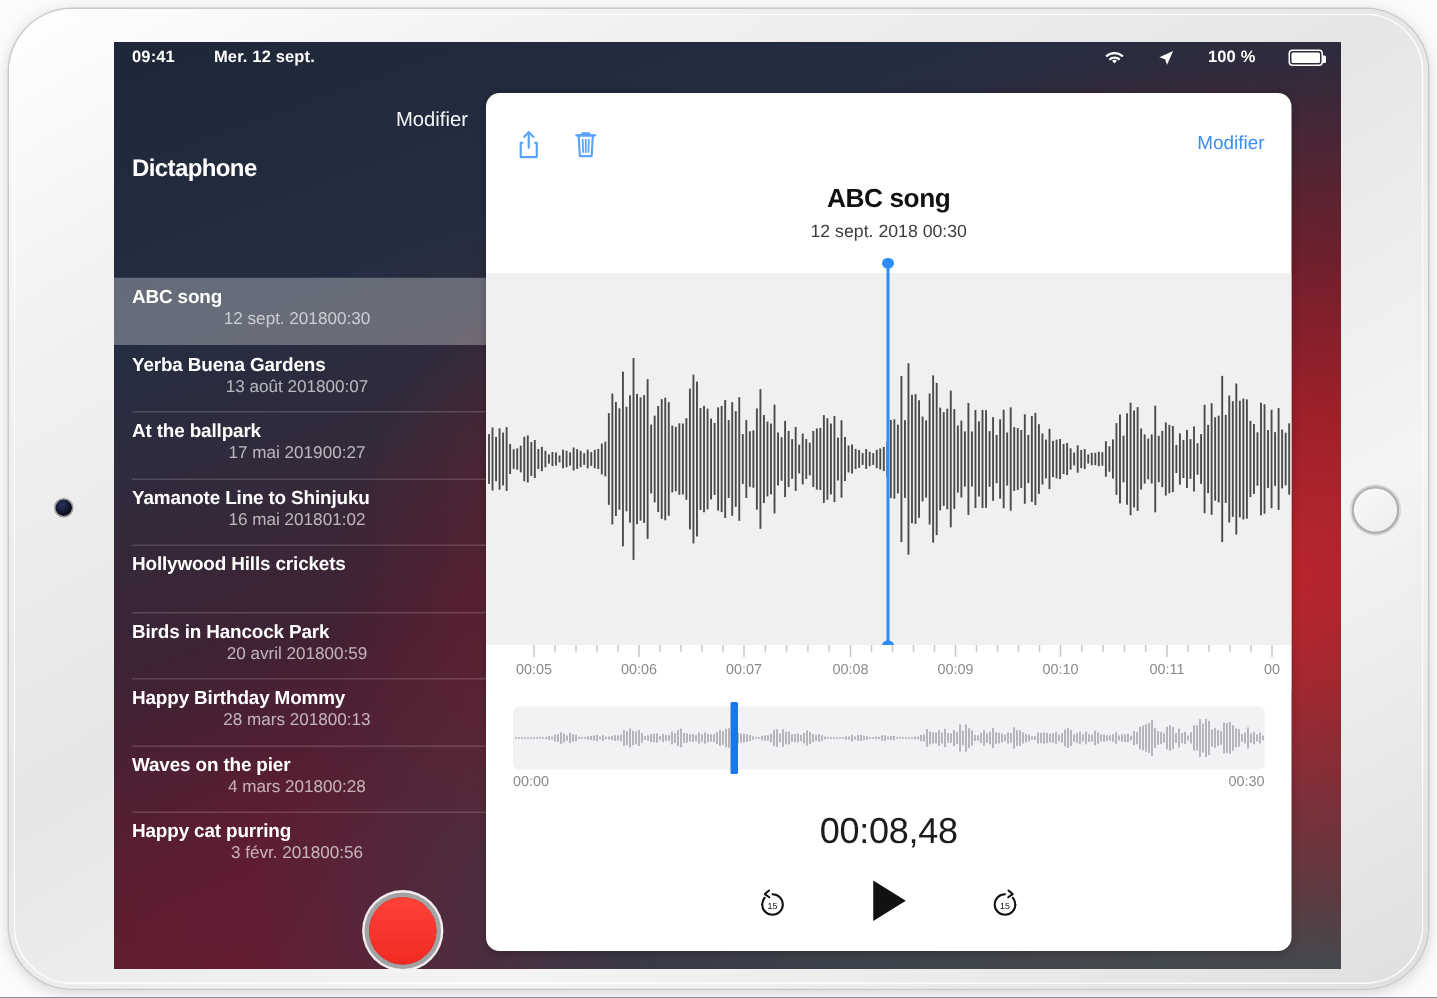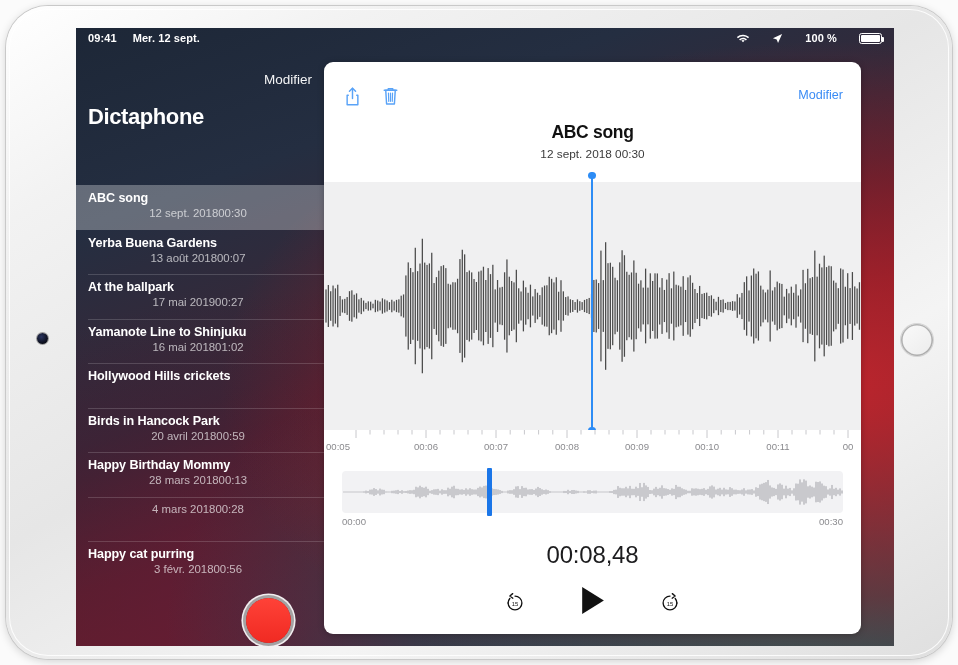--- a/index.html
+++ b/index.html
@@ -50,21 +50,21 @@
       linear-gradient(160deg,#1d2737 0%,#242e41 22%,#3d2736 46%,#6b1f29 62%,#7d1f27 74%,#4a2a47 88%,#33404d 100%);
   }
 
   
   .statusbar{
     position:absolute;left:0;top:0;width:818px;height:20px;
     display:flex;align-items:center;justify-content:space-between;
     padding:0 12px;box-sizing:border-box;
     color:#fff;font-size:11px;font-weight:bold;letter-spacing:.1px;
   }
-  .sb-left{display:flex;gap:16px;align-items:center;}
+  .sb-left{display:flex;gap:26px;align-items:center;}
   .sb-right{display:flex;gap:22px;align-items:center;font-weight:bold;}
   .ico-wifi{display:inline-block;width:14px;height:11px;position:relative;}
   .ico-loc{display:inline-block;width:11px;height:11px;}
   .battery{
     display:inline-block;width:23px;height:11px;border:1.2px solid #fff;border-radius:2.6px;
     position:relative;box-sizing:border-box;padding:1px;
   }
   .battery::after{content:"";position:absolute;right:-3.2px;top:3px;width:2px;height:5px;
     background:#fff;border-radius:0 1px 1px 0;}
   .battery i{display:block;height:100%;background:#fff;border-radius:1px;}
@@ -72,21 +72,21 @@
   
   .sidebar{
     position:absolute;left:0;top:20px;width:248px;height:598px;
     overflow:hidden;
   }
   .sb-edit{
     position:absolute;right:12px;top:24px;color:#ffffff;font-size:13.5px;
     opacity:.95;cursor:pointer;
   }
   .sb-title{
-    position:absolute;left:12px;top:56px;color:#fff;font-size:22px;font-weight:bold;
+    position:absolute;left:12px;top:56px;color:#fff;font-size:16px;font-weight:bold;
     letter-spacing:-.4px;
   }
   .searchbox{
     position:absolute;left:12px;top:95px;width:214px;height:28px;
     background:rgba(255,255,255,.14);border-radius:9px;
     display:flex;align-items:center;gap:6px;padding:0 9px;box-sizing:border-box;
     cursor:text;
   }
   .searchbox .ph{color:rgba(255,255,255,.58);font-size:13px;}
   .mag{width:12px;height:12px;flex:0 0 auto;}
@@ -260,20 +260,21 @@
             </div>
           </div>
           <div class="rec-item">
             <div class="rec-name">Happy Birthday Mommy</div>
             <div class="rec-meta">
               <span class="rec-date">28 mars 2018</span>
               <span class="rec-dur">00:13</span>
             </div>
           </div>
           <div class="rec-item">
+            <div class="rec-name">Waves on the pier</div>
             <div class="rec-meta">
               <span class="rec-date">4 mars 2018</span>
               <span class="rec-dur">00:28</span>
             </div>
           </div>
           <div class="rec-item">
             <div class="rec-name">Happy cat purring</div>
             <div class="rec-meta">
               <span class="rec-date">3 févr. 2018</span>
               <span class="rec-dur">00:56</span>
@@ -579,21 +580,21 @@
                 <line x1="425.6" y1="0" x2="425.6" y2="4.5"></line>
                 <line x1="439.8" y1="0" x2="439.8" y2="4.5"></line>
                 <line x1="454" y1="0" x2="454" y2="8"></line>
                 <line x1="468.0" y1="0" x2="468.0" y2="4.5"></line>
                 <line x1="482.0" y1="0" x2="482.0" y2="4.5"></line>
                 <line x1="496.0" y1="0" x2="496.0" y2="4.5"></line>
                 <line x1="510.0" y1="0" x2="510.0" y2="4.5"></line>
                 <line x1="524" y1="0" x2="524" y2="8"></line>
               </g>
           </svg>
-          <span class="ruler-lab" style="left:14px">00:05</span>
+          <span class="ruler-lab" style="left:32px">00:05</span>
           <span class="ruler-lab" style="left:102px">00:06</span>
           <span class="ruler-lab" style="left:172px">00:07</span>
           <span class="ruler-lab" style="left:243px">00:08</span>
           <span class="ruler-lab" style="left:313px">00:09</span>
           <span class="ruler-lab" style="left:383px">00:10</span>
           <span class="ruler-lab" style="left:454px">00:11</span>
           <span class="ruler-lab" style="left:524px">00</span>
         </div>
 
         <div class="mini-wrap">

